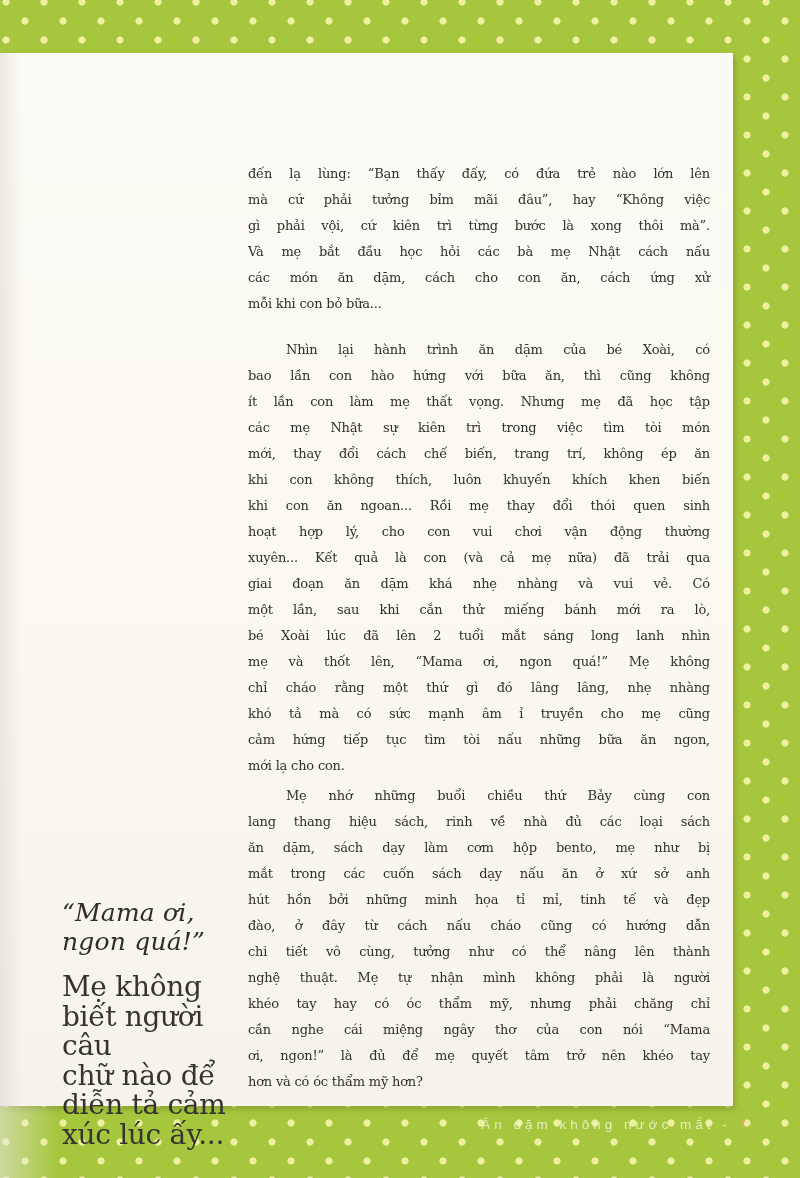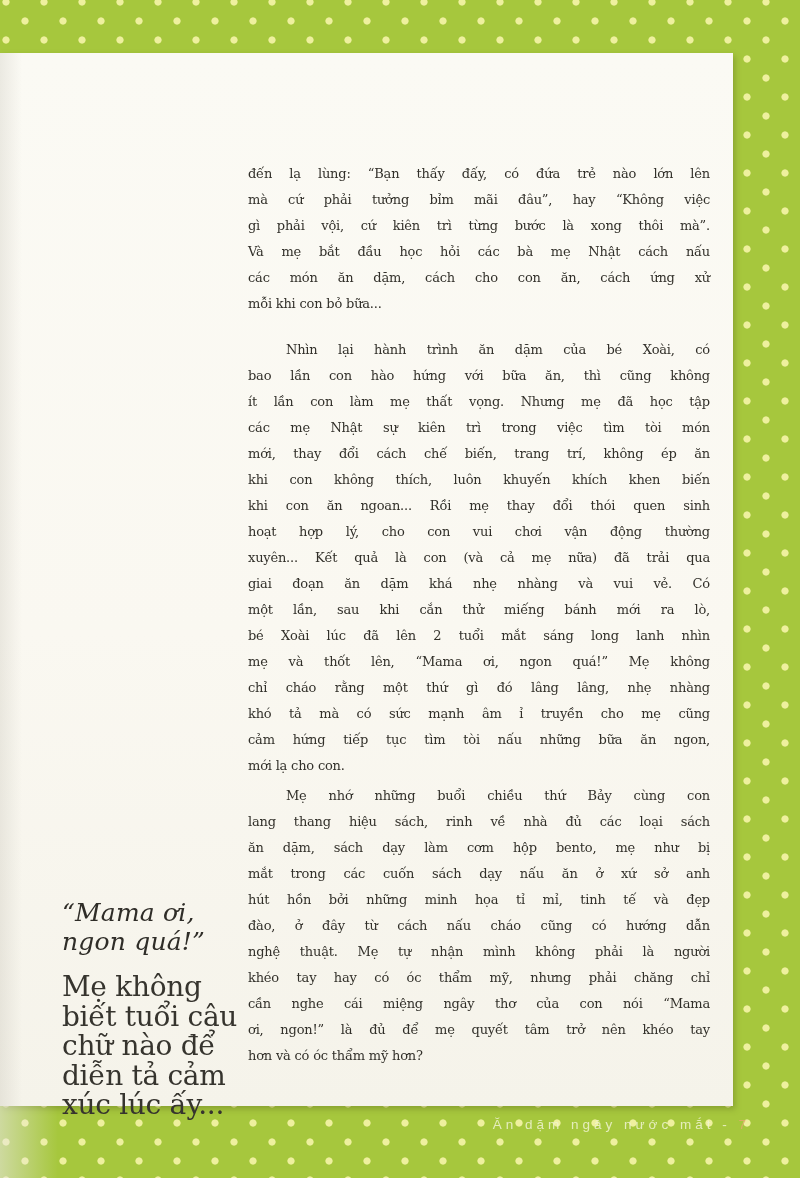--- a/index.html
+++ b/index.html
@@ -110,36 +110,37 @@
           <div class="line">cảm hứng tiếp tục tìm tòi nấu những bữa ăn ngon,</div>
           <div class="line last">mới lạ cho con.</div>
         </div>
         <div class="para sp2">
           <div class="line indent">Mẹ nhớ những buổi chiều thứ Bảy cùng con</div>
           <div class="line">lang thang hiệu sách, rinh về nhà đủ các loại sách</div>
           <div class="line">ăn dặm, sách dạy làm cơm hộp bento, mẹ như bị</div>
           <div class="line">mắt trong các cuốn sách dạy nấu ăn ở xứ sở anh</div>
           <div class="line">hút hồn bởi những minh họa tỉ mỉ, tinh tế và đẹp</div>
           <div class="line">đào, ở đây từ cách nấu cháo cũng có hướng dẫn</div>
+          <div class="line">chi tiết vô cùng, tưởng như có thể nâng lên thành</div>
           <div class="line">nghệ thuật. Mẹ tự nhận mình không phải là người</div>
           <div class="line">khéo tay hay có óc thẩm mỹ, nhưng phải chăng chỉ</div>
           <div class="line">cần nghe cái miệng ngây thơ của con nói “Mama</div>
           <div class="line">ơi, ngon!” là đủ để mẹ quyết tâm trở nên khéo tay</div>
           <div class="line last">hơn và có óc thẩm mỹ hơn?</div>
         </div>
       </div>
     <div class="pullquote">
       <div class="pq-quote">
           <div class="pq-line">“Mama ơi,</div>
           <div class="pq-line">ngon quá!”</div>
         </div>
       <div class="pq-caption">
           <div class="pq-line">Mẹ không</div>
-          <div class="pq-line">biết tuổi câu</div>
+          <div class="pq-line">biết người câu</div>
           <div class="pq-line">chữ nào để</div>
           <div class="pq-line">diễn tả cảm</div>
           <div class="pq-line">xúc lúc ấy...</div>
         </div>
     </div>
   </div>
   <div class="scan-shadow"></div>
-  <div class="footer"><span>Ăn dặm ngây nước mắt</span><span> - </span><span class="pagenum">7</span></div>
+  <div class="footer"><span>Ăn dặm không nước mắt</span><span> - </span><span class="pagenum">7</span></div>
 </div>
 
 </body></html>

